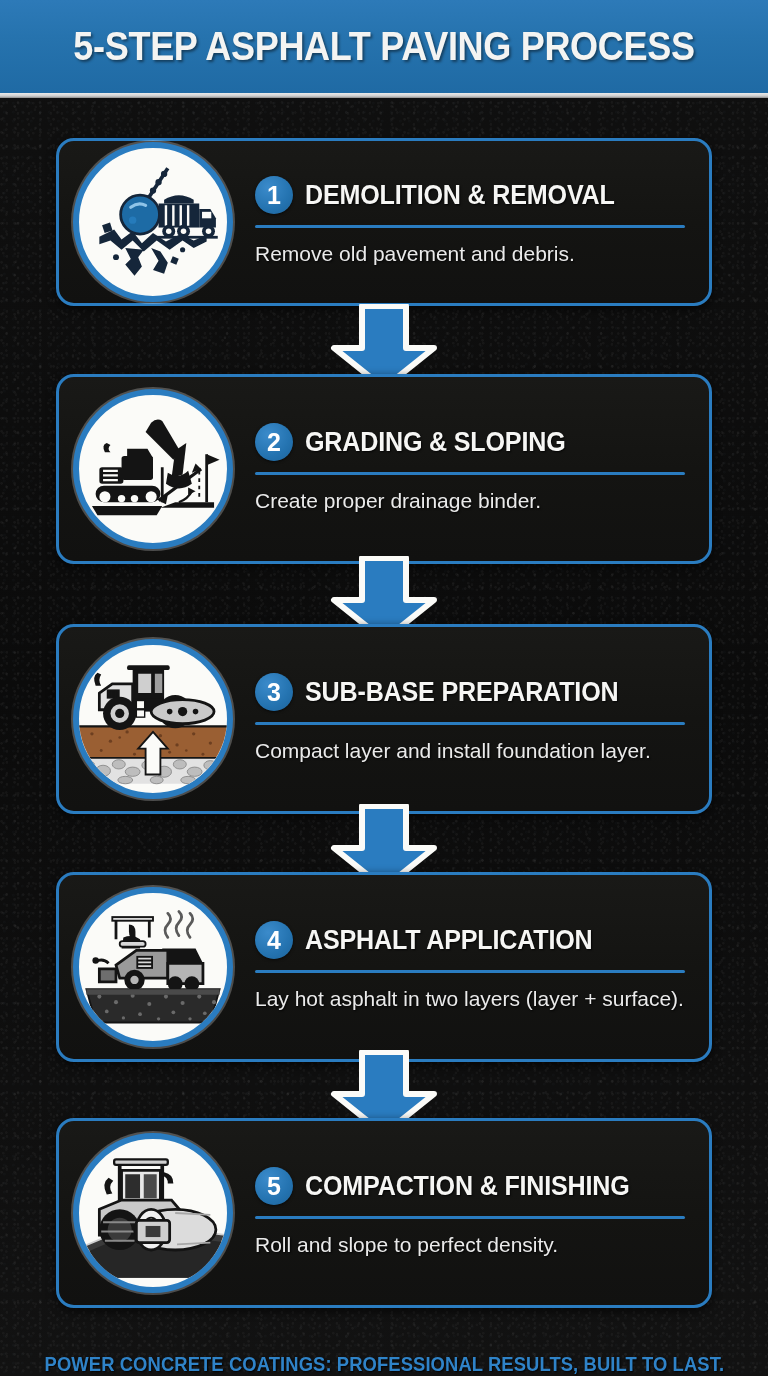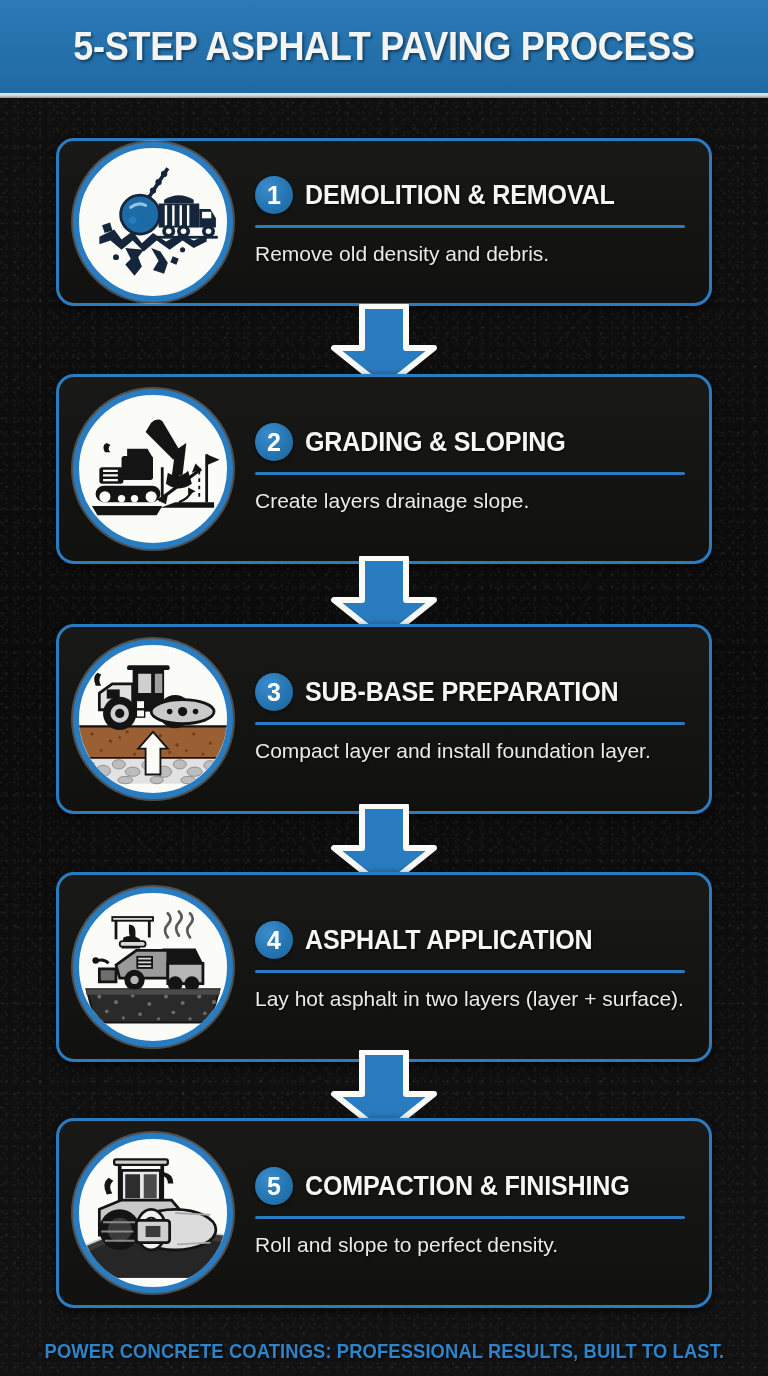--- a/index.html
+++ b/index.html
@@ -153,21 +153,21 @@
   .arrow-2 { top: 556px; }
   .arrow-3 { top: 804px; }
   .arrow-4 { top: 1050px; }
 
   
   #footer {
     position: absolute;
     left: 0; top: 1326px;
     width: 768px; height: 50px;
     display: flex;
-    align-items: center;
+    align-items: flex-end;
     justify-content: center;
   }
   #footer-text {
     font-family: "Liberation Sans Narrow", "Liberation Sans", sans-serif;
     font-size: 20px;
     font-weight: bold;
     color: #2f83c8;
     letter-spacing: 0.1px;
     text-transform: uppercase;
     transform: scaleX(0.92);
@@ -224,21 +224,21 @@
           <rect x="84" y="95" width="66" height="3" fill="#15263a"></rect>
         </g>
       </svg>
     </div>
     <div class="card-body">
       <div class="title-row">
         <div class="num-badge">1</div>
         <div class="card-title">Demolition &amp; Removal</div>
       </div>
       <div class="divider"></div>
-      <div class="card-desc">Remove old density and debris.</div>
+      <div class="card-desc">Remove old pavement and debris.</div>
     </div>
   </div>
 
   <div class="arrow arrow-1">
     <svg viewBox="0 0 116 86">
       <path d="M36 2 L80 2 L80 44 L108 44 L58 84 L8 44 L36 44 Z" fill="#2a7cc0" stroke="#fbfbf8" stroke-width="6" stroke-linejoin="round"></path>
     </svg>
   </div>
 
   <div class="card card-2">
@@ -275,21 +275,21 @@
         <path d="M118 100 L126 104 L118 108 Z" fill="#141414"></path>
         <line x1="130" y1="82" x2="130" y2="114" stroke="#141414" stroke-width="2" stroke-dasharray="4 4"></line>
       </svg>
     </div>
     <div class="card-body">
       <div class="title-row">
         <div class="num-badge">2</div>
         <div class="card-title">Grading &amp; Sloping</div>
       </div>
       <div class="divider"></div>
-      <div class="card-desc">Create layers drainage slope.</div>
+      <div class="card-desc">Create proper drainage binder.</div>
     </div>
   </div>
 
   <div class="arrow arrow-2">
     <svg viewBox="0 0 116 86">
       <path d="M36 2 L80 2 L80 44 L108 44 L58 84 L8 44 L36 44 Z" fill="#2a7cc0" stroke="#fbfbf8" stroke-width="6" stroke-linejoin="round"></path>
     </svg>
   </div>
 
   <div class="card card-3">

